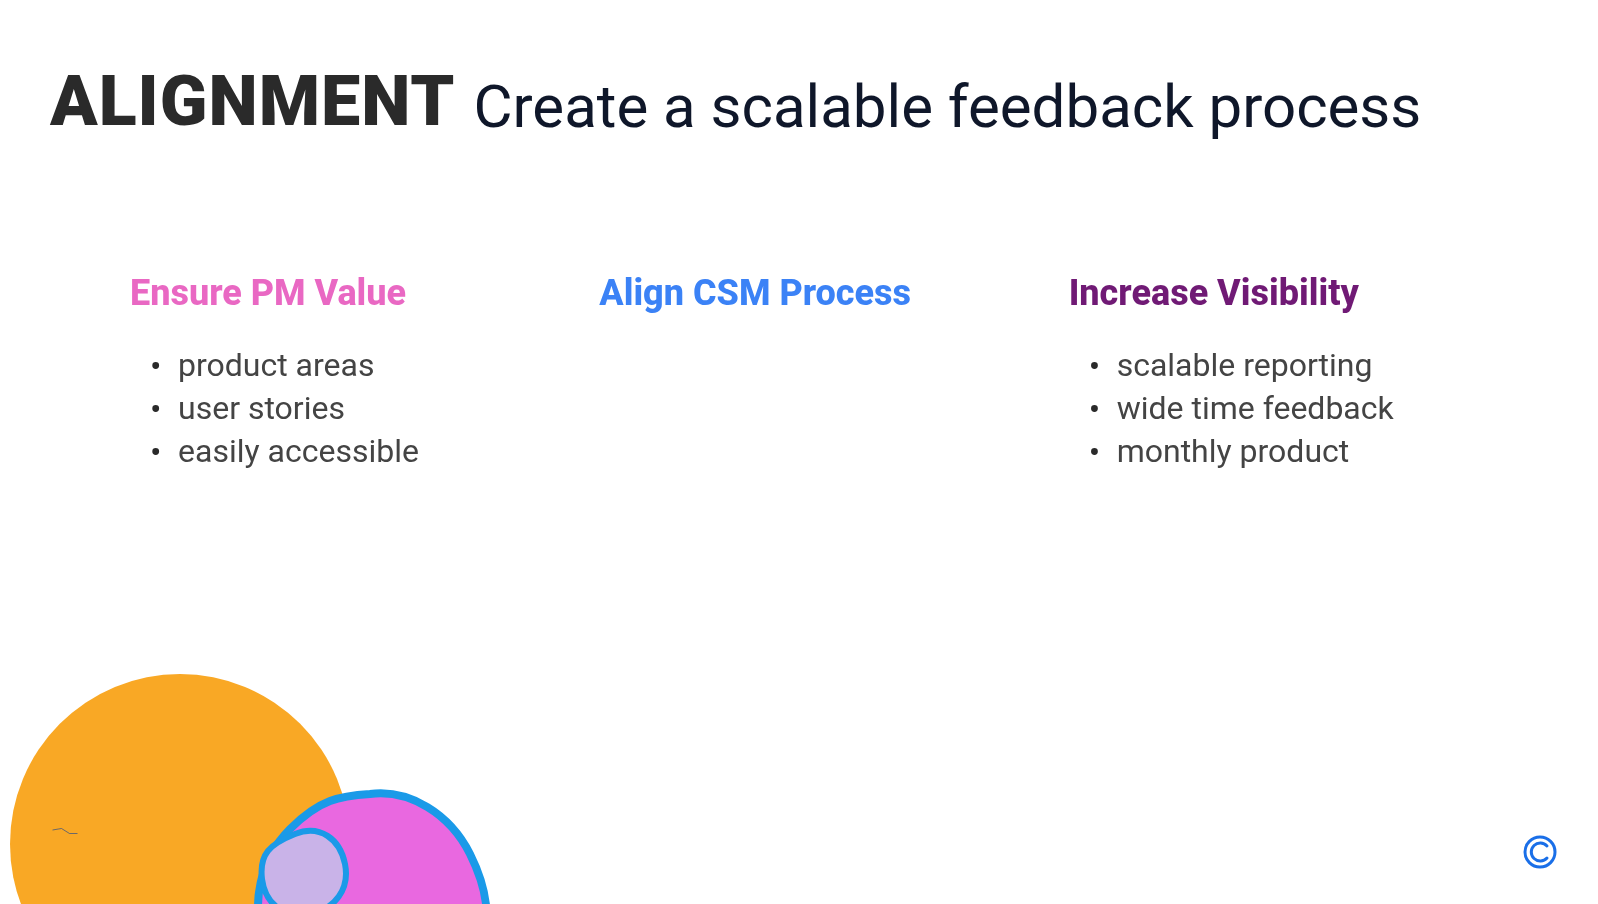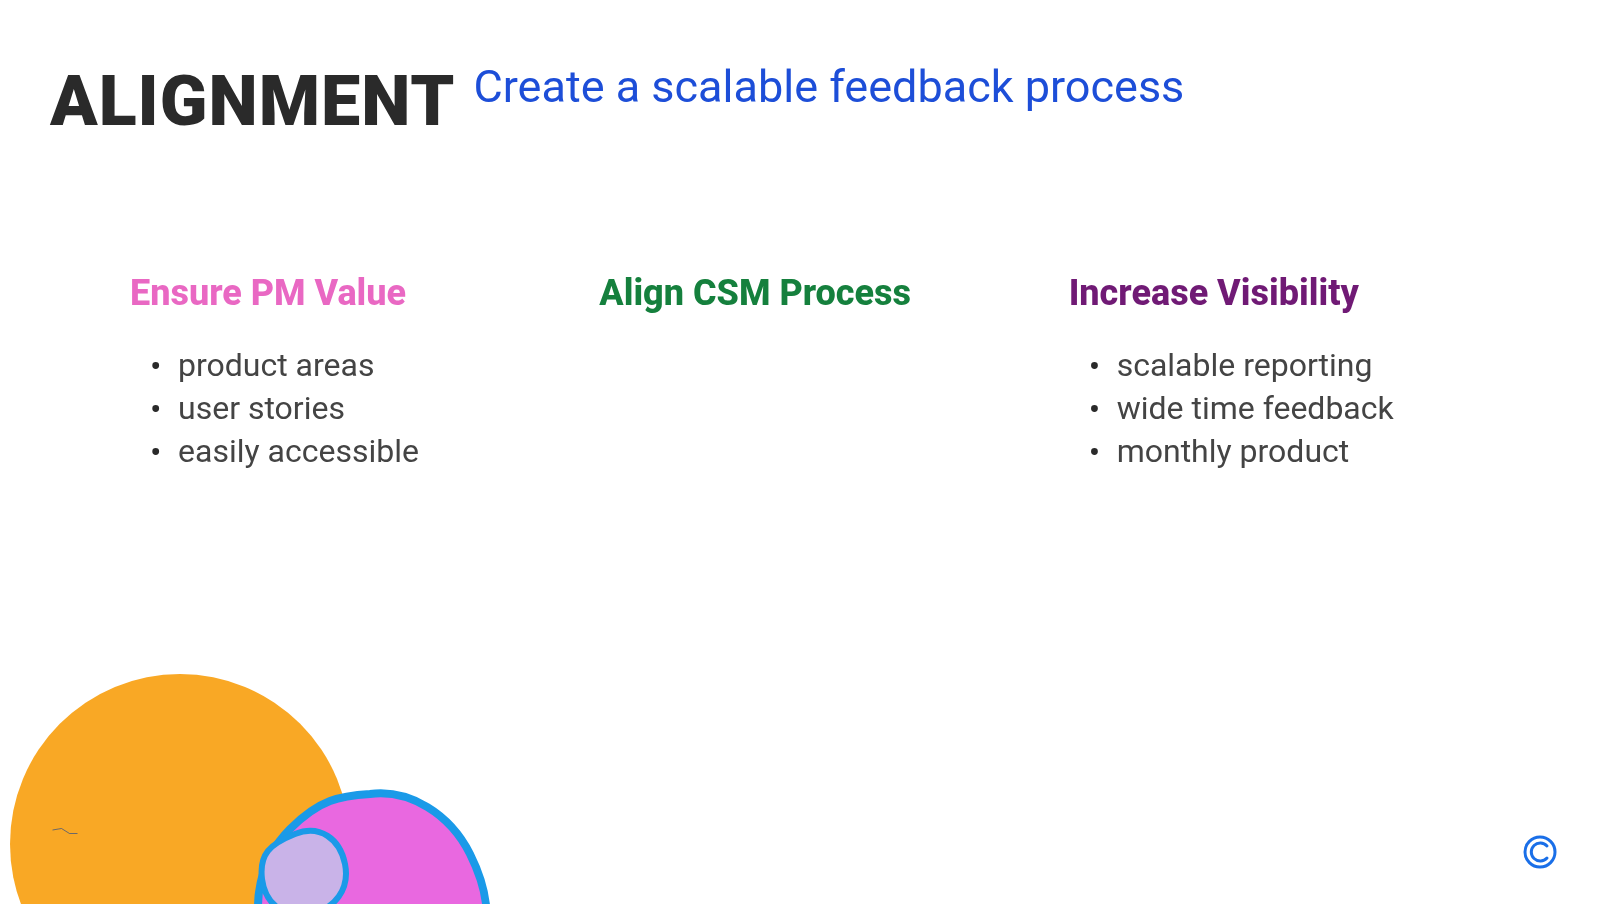--- a/index.html
+++ b/index.html
@@ -11,52 +11,52 @@
       width: 1598px;
       height: 904px;
       background: #ffffff;
       font-family: -apple-system, BlinkMacSystemFont, 'Segoe UI', Roboto, sans-serif;
       position: relative;
       overflow: hidden;
     }
     .header {
       padding: 60px 50px 0 50px;
       display: flex;
-      align-items: flex-start;
+      align-items: flex-end;
       gap: 18px;
     }
     .header-title {
       font-size: 70px;
       font-weight: 900;
       color: #2a2a2a;
       letter-spacing: 1px;
     }
     .header-subtitle {
-      font-size: 45px;
+      font-size: 60px;
       font-weight: 400;
-      color: #1d4ed8;
+      color: #0f172a;
     }
     .columns {
       display: flex;
       padding: 130px 120px 0 130px;
       gap: 60px;
     }
     .column {
       flex: 1;
     }
     .column-heading {
       font-size: 36px;
       font-weight: 800;
       margin-bottom: 30px;
     }
     .column-heading.pink {
       color: #e968c3;
     }
     .column-heading.orange {
-      color: #15803d;
+      color: #3b82f6;
     }
     .column-heading.blue {
       color: #701a75;
     }
     .column ul {
       list-style: none;
       padding-left: 20px;
     }
     .column ul li {
       font-size: 32px;

